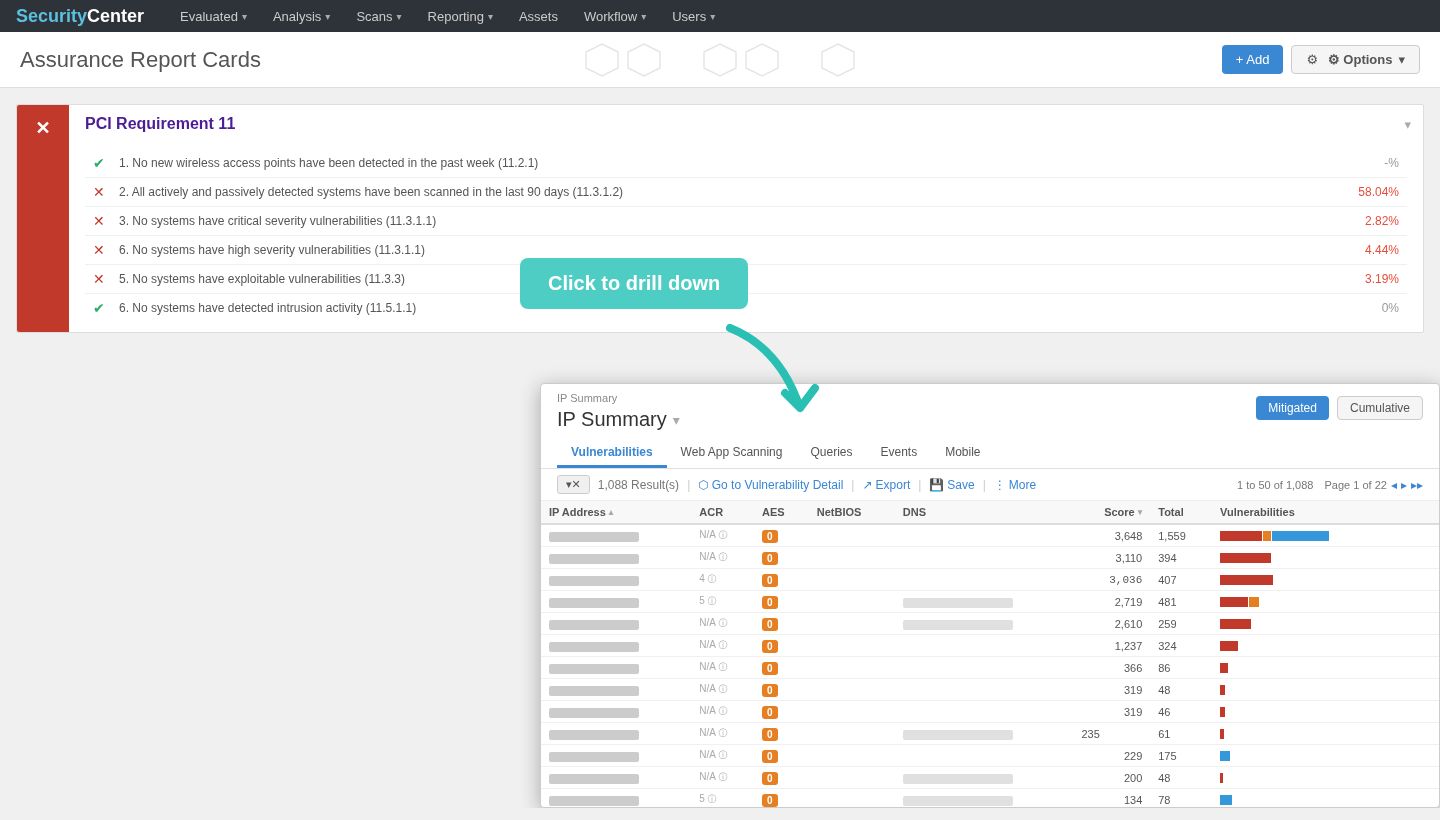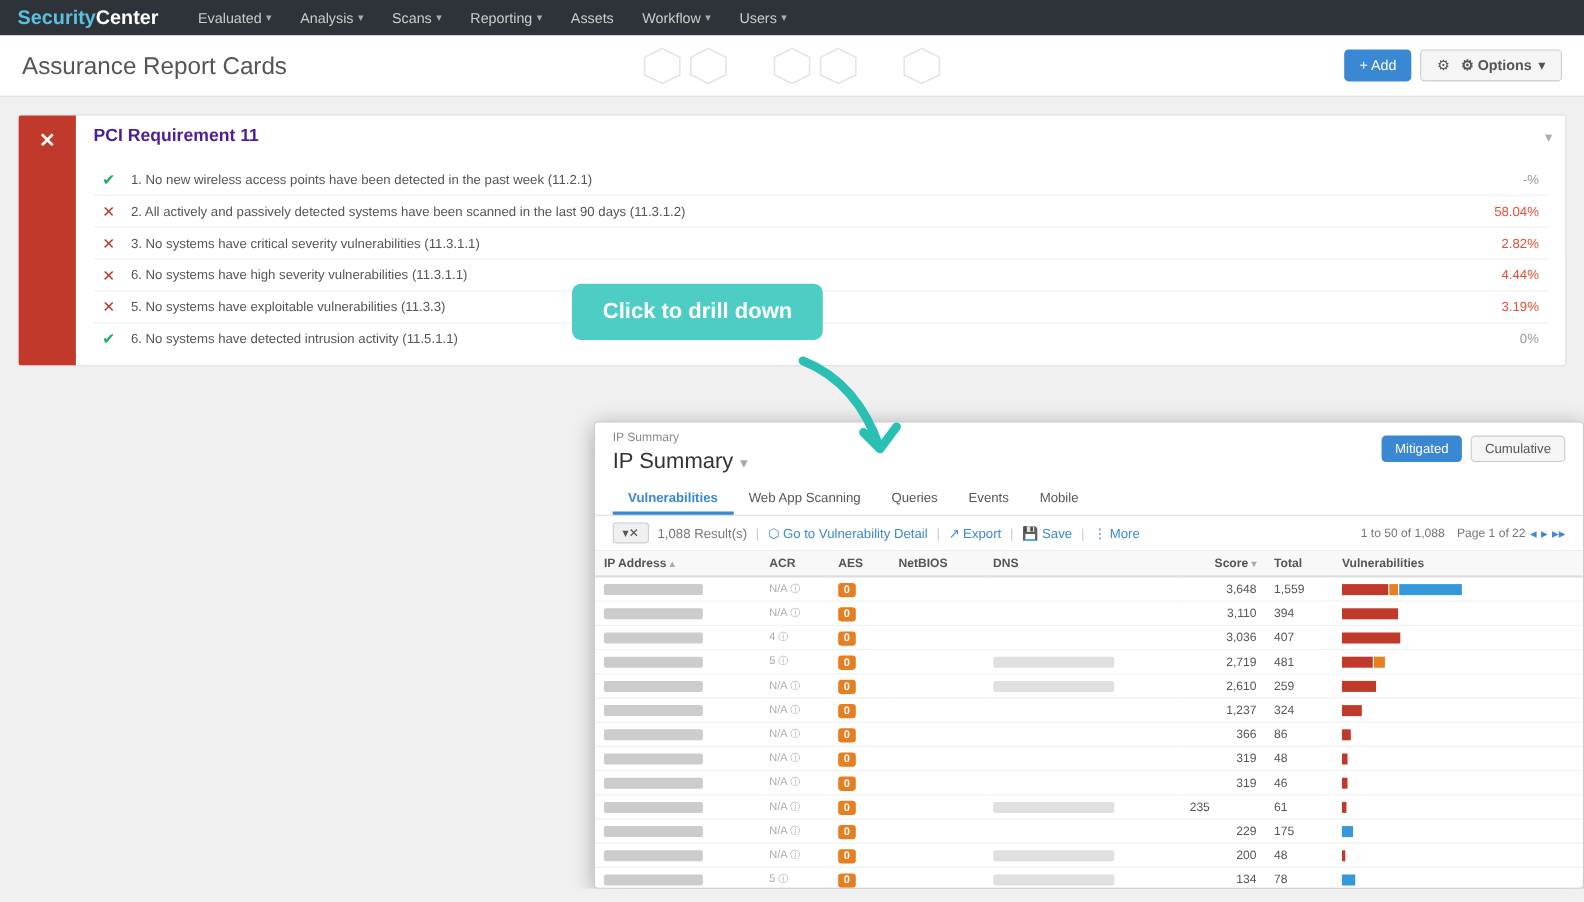--- a/index.html
+++ b/index.html
@@ -555,21 +555,21 @@
                   <span class="bar-seg bar-critical" style="width: 51px;"></span>
                 </div>
               </td>
             </tr>
             <tr>
               <td><span style="display: inline-block; background: rgb(204, 204, 204); border-radius: 2px; width: 90px; height: 10px; vertical-align: middle;"></span></td>
               <td style="color: rgb(170, 170, 170); font-size: 10px;">4<span style="color: rgb(170, 170, 170); font-size: 9px;"> ⓘ</span></td>
               <td><span class="aes-badge">0</span></td>
               <td></td>
               <td></td>
-              <td style="text-align: right;">3,036</td>
+              <td style="text-align: right; font-family: Liberation Mono, monospace;">3,036</td>
               <td>407</td>
               <td>
                 <div class="vuln-bar">
                   <span class="bar-seg bar-critical" style="width: 53px;"></span>
                 </div>
               </td>
             </tr>
             <tr>
               <td><span style="display: inline-block; background: rgb(204, 204, 204); border-radius: 2px; width: 90px; height: 10px; vertical-align: middle;"></span></td>
               <td style="color: rgb(170, 170, 170); font-size: 10px;">5<span style="color: rgb(170, 170, 170); font-size: 9px;"> ⓘ</span></td>

